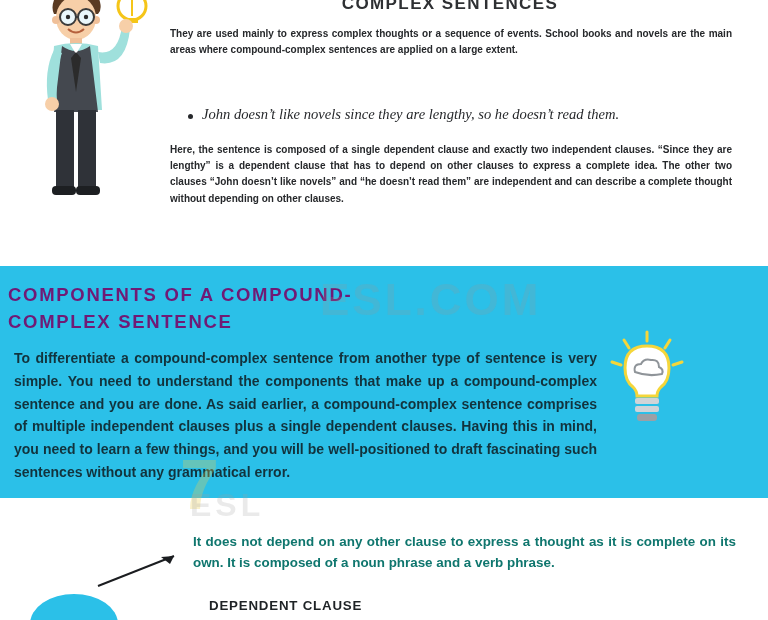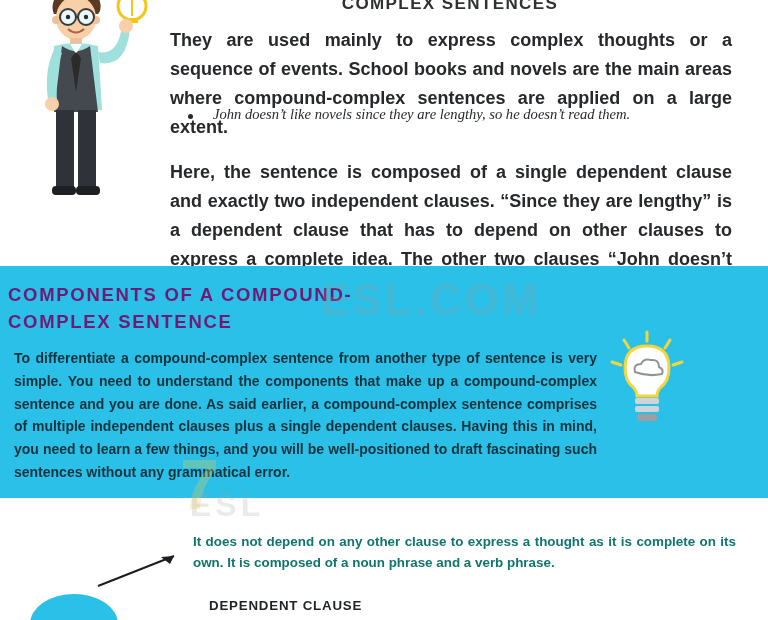--- a/index.html
+++ b/index.html
@@ -73,37 +73,37 @@
     text-align: center;
     font-size: 17px;
     font-weight: bold;
     letter-spacing: 1.4px;
     color: #2e3033;
   }
   .body-col {
     position: absolute;
     left: 170px;
     width: 562px;
-    font-size: 18px;
+    font-size: 10px;
     line-height: 1.62;
     color: #26282b;
     font-weight: bold;
     text-align: justify;
   }
   .p1 { top: 26px; }
-  .p2 { top: 158px; }
+  .p2 { top: 142px; }
 
   .bullet-row {
     position: absolute;
     left: 188px;
     top: 105px;
     width: 545px;
     display: flex;
     align-items: flex-start;
-    gap: 20px;
+    gap: 9px;
     text-align: center;
   }
   .bullet-dot {
     width: 5px; height: 5px;
     border-radius: 50%;
     background: #26282b;
     margin-top: 9px;
     flex: 0 0 auto;
   }
   .bullet-text {

